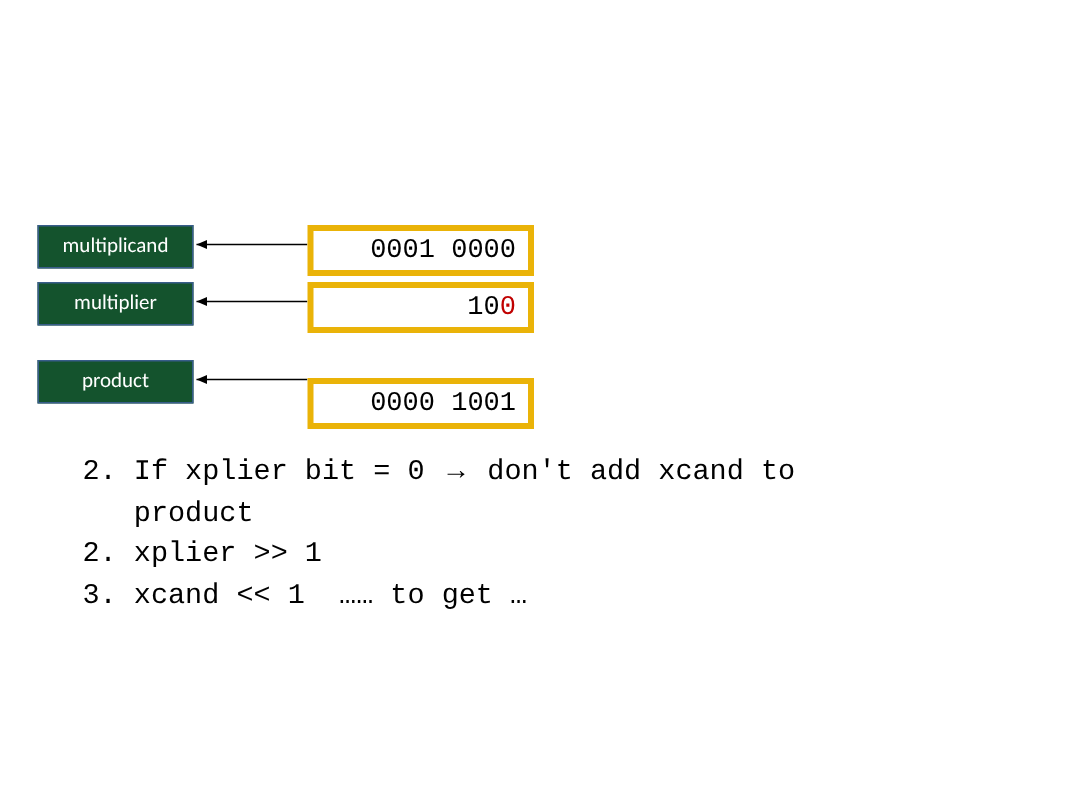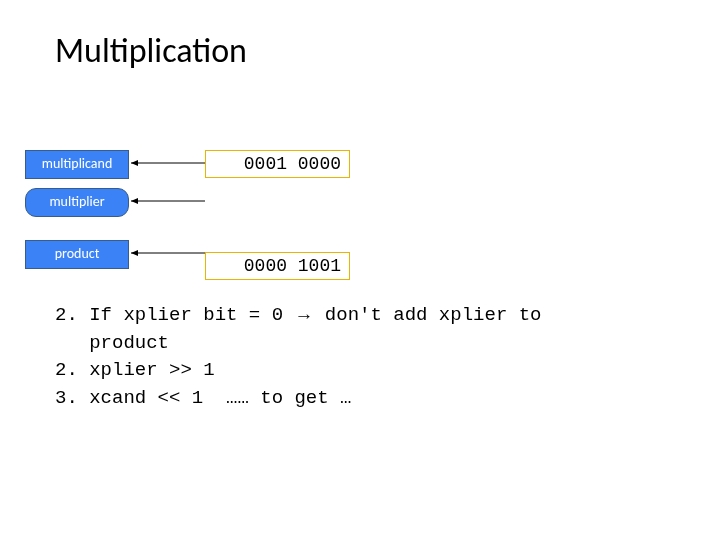--- a/index.html
+++ b/index.html
@@ -19,33 +19,33 @@
   .title {
     position: absolute;
     left: 55px;
     top: 30px;
     font-size: 34px;
     font-weight: 400;
   }
   .label-box {
     position: absolute;
     border: 1px solid #385d8a;
-    background: #3b82f6;
+    background: #14532d;
     color: #fff;
     font-size: 14px;
     text-align: center;
     padding-top: 4px;
   }
   .lb1 { left: 25px; top: 150px; width: 102px; height: 23px; }
-  .lb2 { left: 25px; top: 188px; width: 102px; height: 23px; border-radius: 11px; }
+  .lb2 { left: 25px; top: 188px; width: 102px; height: 23px; }
   .lb3 { left: 25px; top: 240px; width: 102px; height: 23px; }
 
   .value-box {
     position: absolute;
-    border: 1px solid #eab308;
+    border: 4px solid #eab308;
     background: #fff;
     font-family: "Courier New", monospace;
     font-size: 18px;
     text-align: right;
     padding-right: 8px;
     padding-top: 3px;
   }
   .vb1 { left: 205px; top: 150px; width: 135px; height: 23px; }
   .vb2 { left: 205px; top: 188px; width: 135px; height: 23px; }
   .vb3 { left: 205px; top: 240px; width: 135px; height: 23px; margin-top: 12px; }
@@ -73,38 +73,38 @@
   }
   .arrow-glyph {
     font-family: Arial, sans-serif;
     display: inline-block;
   }
 </style>
 </head>
 <body>
 <div class="slide">
 
-  <div class="title">Multiplication</div>
 
   <svg class="arrows">
     <defs>
       <marker id="ah" markerWidth="8" markerHeight="8" refX="7" refY="3" orient="auto">
         <path d="M0,0 L7,3 L0,6 Z" fill="#000"></path>
       </marker>
     </defs>
     <line x1="205" y1="163" x2="131" y2="163" stroke="#000" stroke-width="1" marker-end="url(#ah)"></line>
     <line x1="205" y1="201" x2="131" y2="201" stroke="#000" stroke-width="1" marker-end="url(#ah)"></line>
     <line x1="205" y1="253" x2="131" y2="253" stroke="#000" stroke-width="1" marker-end="url(#ah)"></line>
   </svg>
 
   <div class="label-box lb1">multiplicand</div>
   <div class="label-box lb2">multiplier</div>
   <div class="label-box lb3">product</div>
 
   <div class="value-box vb1">0001 0000</div>
+  <div class="value-box vb2"><span>10</span><span class="redzero">0</span></div>
   <div class="value-box vb3">0000 1001</div>
 
-  <div class="steps"><span>2. If xplier bit = 0 </span><span class="arrow-glyph">→</span><span> don't add xplier to</span>
+  <div class="steps"><span>2. If xplier bit = 0 </span><span class="arrow-glyph">→</span><span> don't add xcand to</span>
 <span>   product</span>
 <span>2. xplier &gt;&gt; 1</span>
 <span>3. xcand &lt;&lt; 1  …… to get …</span></div>
 
 </div>
 
 </body></html>

